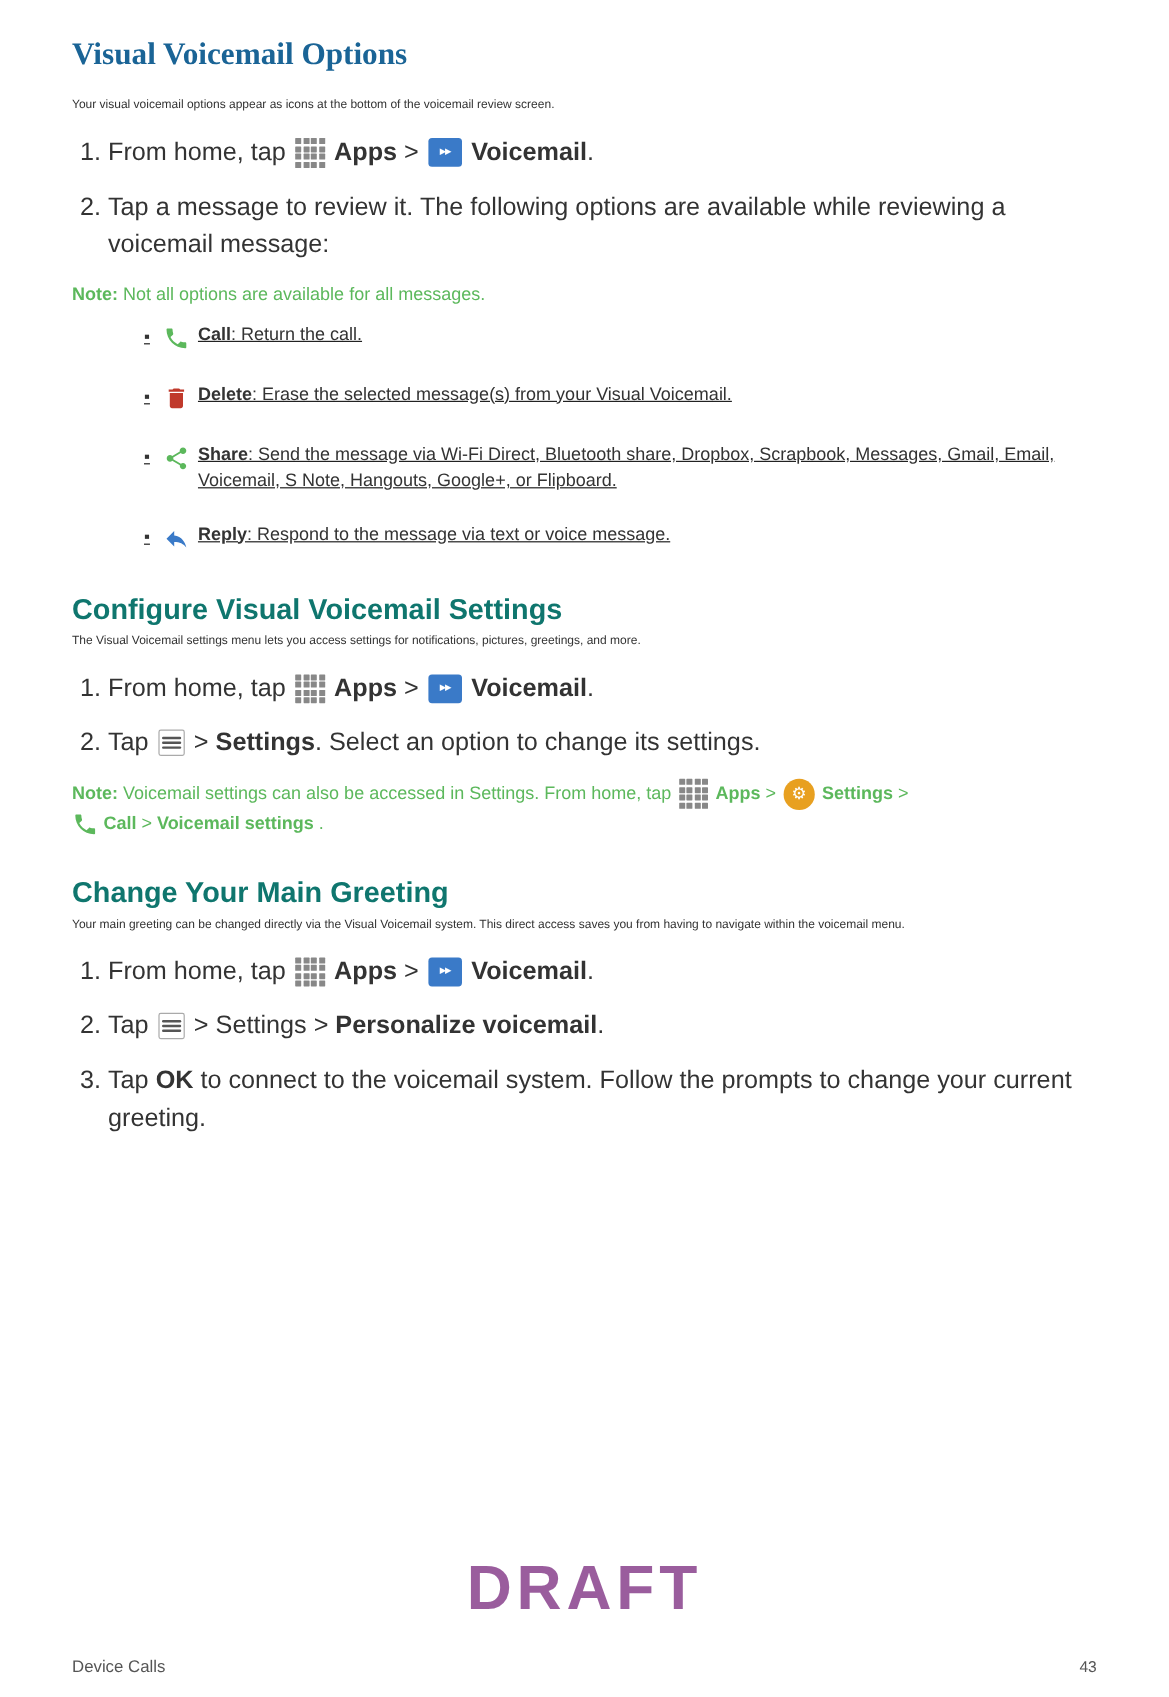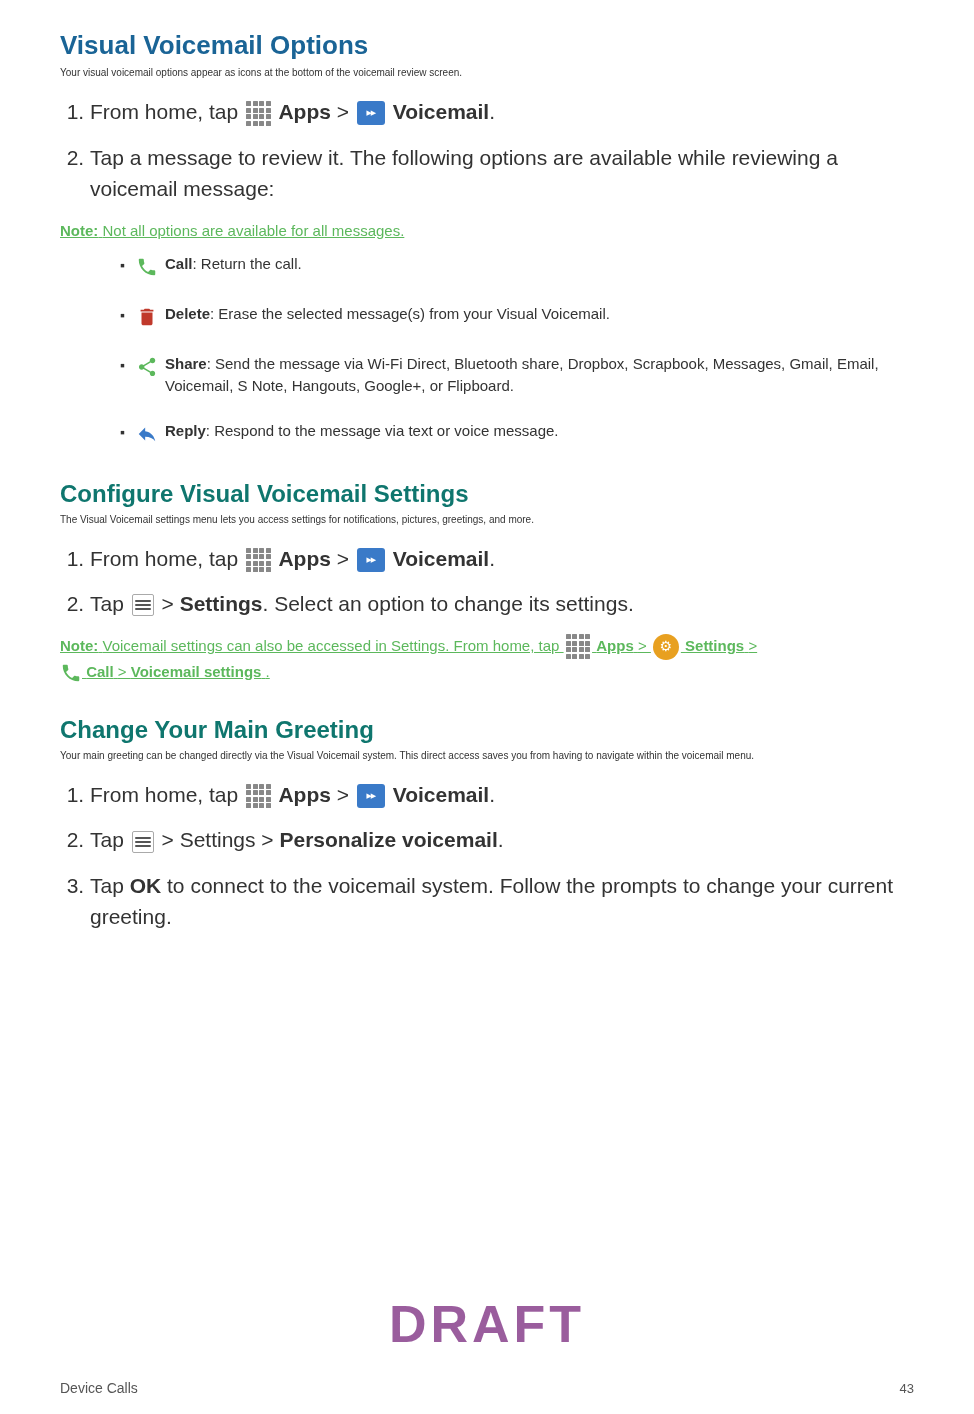--- a/index.html
+++ b/index.html
@@ -10,21 +10,22 @@
       background: #fff;
       width: 974px;
       min-height: 1414px;
       padding: 30px 60px 60px 60px;
       position: relative;
     }
     h1 {
       font-size: 26px;
       font-weight: bold;
       color: #1a6496;
-      margin-bottom: 6px;
+      margin-bottom: 22px;
+      font-family: Liberation Serif, serif;
     }
     h2 {
       font-size: 24px;
       font-weight: bold;
       color: #0f766e;
       margin-top: 32px;
       margin-bottom: 6px;
     }
     .subtitle {
       font-size: 10px;
@@ -41,34 +42,34 @@
       font-size: 21px;
       color: #333;
       line-height: 1.5;
     }
     .note-line {
       color: #5cb85c;
       font-size: 15px;
       margin-top: 10px;
       margin-bottom: 10px;
       line-height: 1.6;
-      text-decoration: underline;
     }
     .note-line .note-label {
       font-weight: bold;
       color: #5cb85c;
     }
     .note-line .note-body {
       color: #5cb85c;
     }
     .bullet-list {
       list-style: none;
       margin-left: 60px;
       margin-top: 0;
       margin-bottom: 8px;
+      text-decoration: underline;
     }
     .bullet-list li {
       margin-bottom: 22px;
       font-size: 15px;
       color: #333;
       line-height: 1.5;
       display: flex;
       align-items: flex-start;
       gap: 0;
     }

